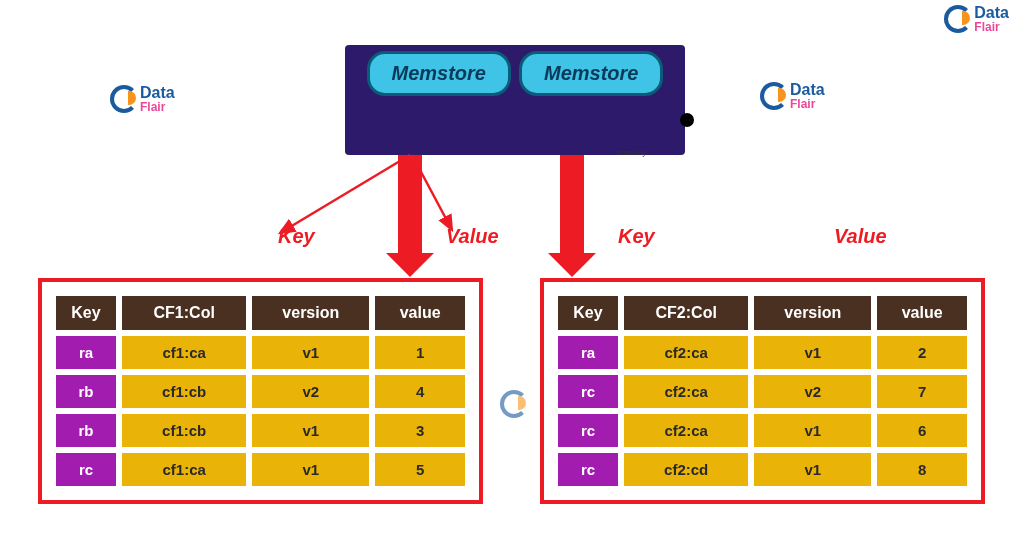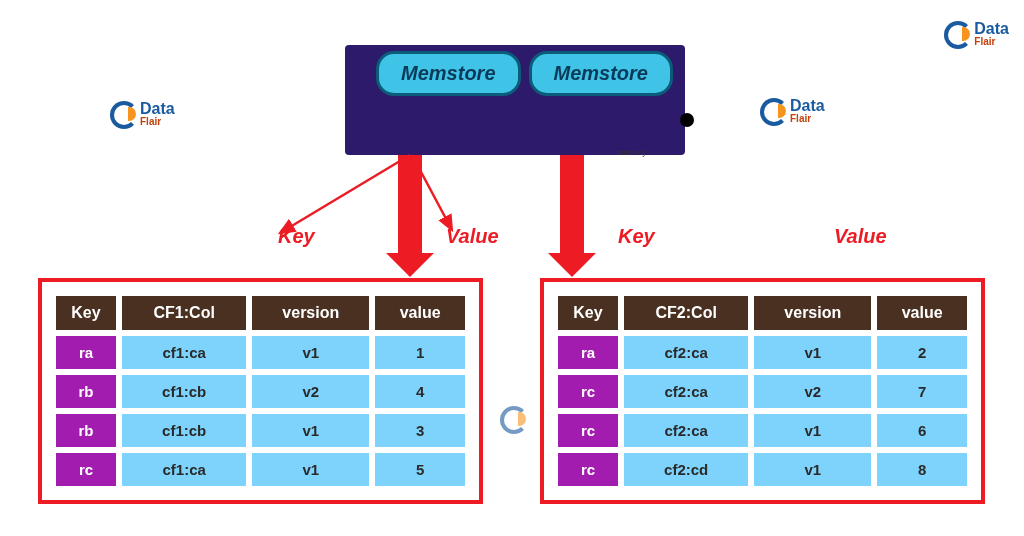--- a/index.html
+++ b/index.html
@@ -7,42 +7,41 @@
     width: 1024px;
     height: 536px;
     position: relative;
     font-family: Arial, sans-serif;
     background: white;
     overflow: hidden;
   }
   .logo {
     position: absolute;
     display: flex;
-    align-items: flex-start;
+    align-items: center;
     gap: 2px;
-    margin-top: 16px;
   }
   .logo-icon {
     width: 28px; height: 28px;
     border: 4px solid #1a5a9e;
     border-radius: 50%;
     position: relative;
     border-right-color: transparent;
   }
   .logo-icon::after {
     content: '';
     position: absolute;
     right: -2px; top: 2px;
     width: 8px; height: 14px;
     background: #f7941e;
     border-radius: 0 8px 8px 0;
   }
   .logo-text { line-height: 1; }
   .logo-data { color: #1a5a9e; font-weight: bold; font-size: 16px; }
-  .logo-flair { color: #c2410c; font-weight: bold; font-size: 10px; }
+  .logo-flair { color: #ec4899; font-weight: bold; font-size: 12px; }
   .logo-tl { top: 85px; left: 110px; }
   .logo-tr { top: 5px; right: 15px; }
   .logo-m1 { top: 82px; left: 760px; }
   .logo-b1 { top: 390px; left: 500px; opacity: 0.6; }
   .logo-b2 { top: 445px; left: 860px; opacity: 0.4; }
   .logo-b3 { top: 440px; left: 50px; opacity: 0.4; }
 
   .region-box {
     position: absolute;
     top: 45px;
@@ -56,21 +55,21 @@
   .region-title {
     color: white;
     text-align: center;
     font-size: 22px;
     font-weight: bold;
     margin-bottom: 6px;
   }
   .memstores {
     display: flex;
     gap: 8px;
-    justify-content: flex-end;
+    justify-content: center;
   }
   .memstore {
     background: #3fc4e8;
     border: 3px solid #0a5c7a;
     border-radius: 18px;
     padding: 8px 22px;
     color: #0a3a5a;
     font-weight: bold;
     font-style: italic;
     font-size: 20px;
@@ -137,21 +136,21 @@
     font-size: 16px;
     text-align: center;
   }
   td {
     padding: 8px 6px;
     text-align: center;
     font-weight: bold;
     font-size: 15px;
   }
   td.keycell { background: #a21caf; color: white; }
-  td.datacell { background: #7dd3fc; color: #2a2a2a; }
+  td.datacell { background: #eab308; color: #2a2a2a; }
   th.keycol, td.keycell { width: 60px; }
 
   .dot {
     position: absolute;
     width: 14px; height: 14px;
     background: black;
     border-radius: 50%;
   }
   .dot1 { top: 113px; left: 680px; }
 </style>

